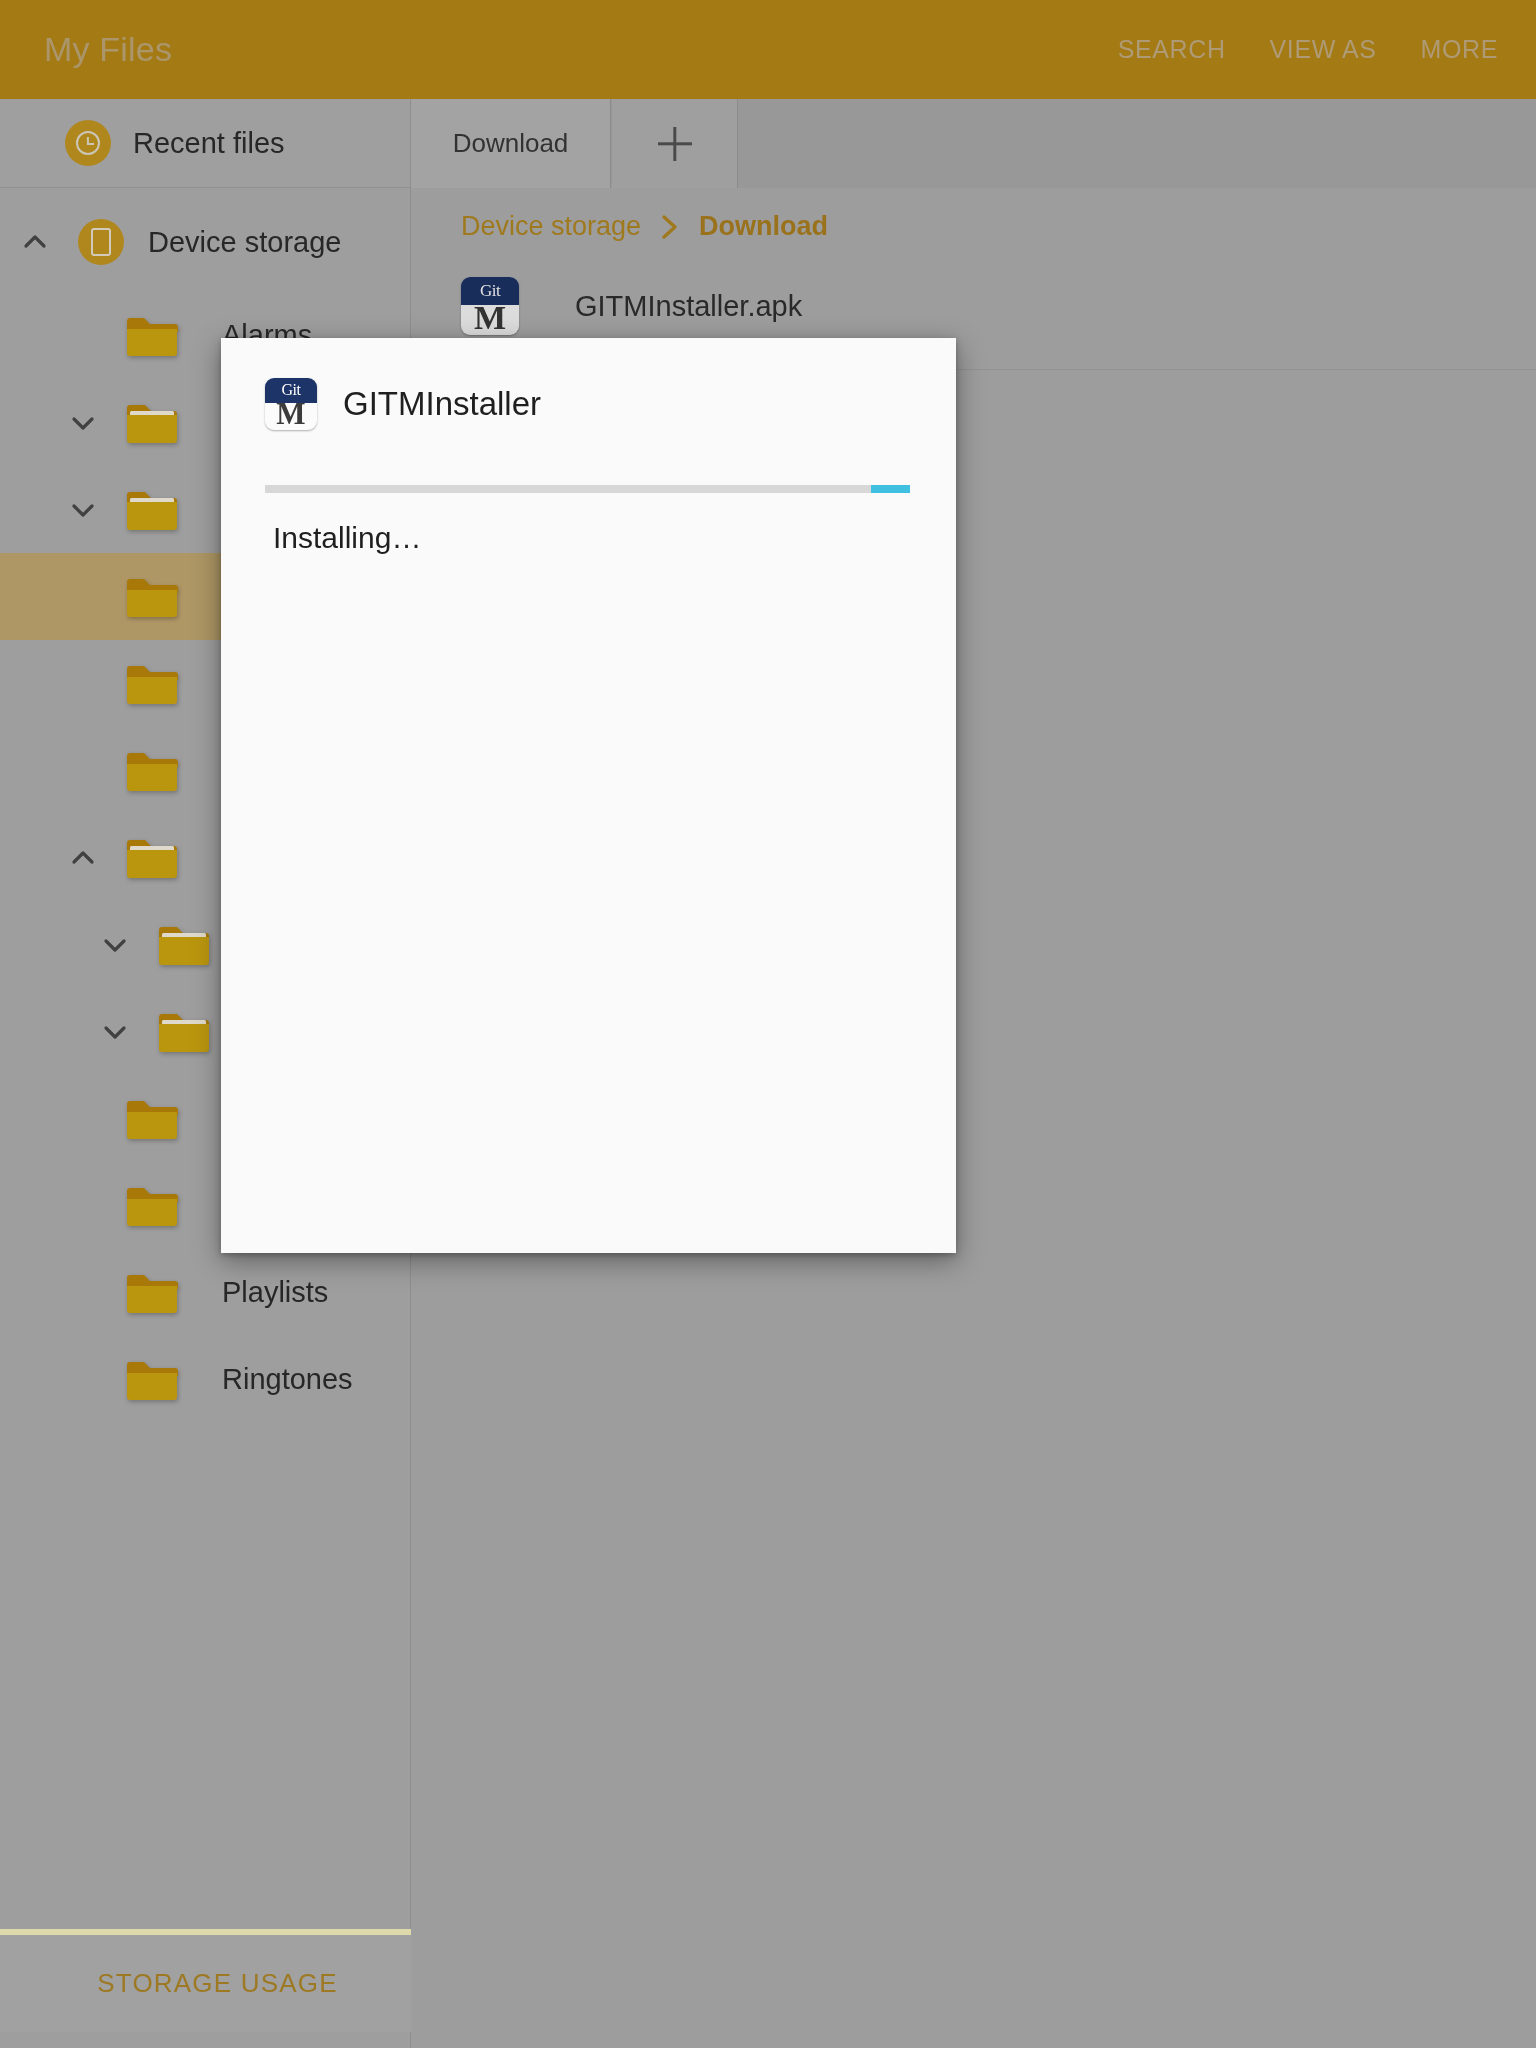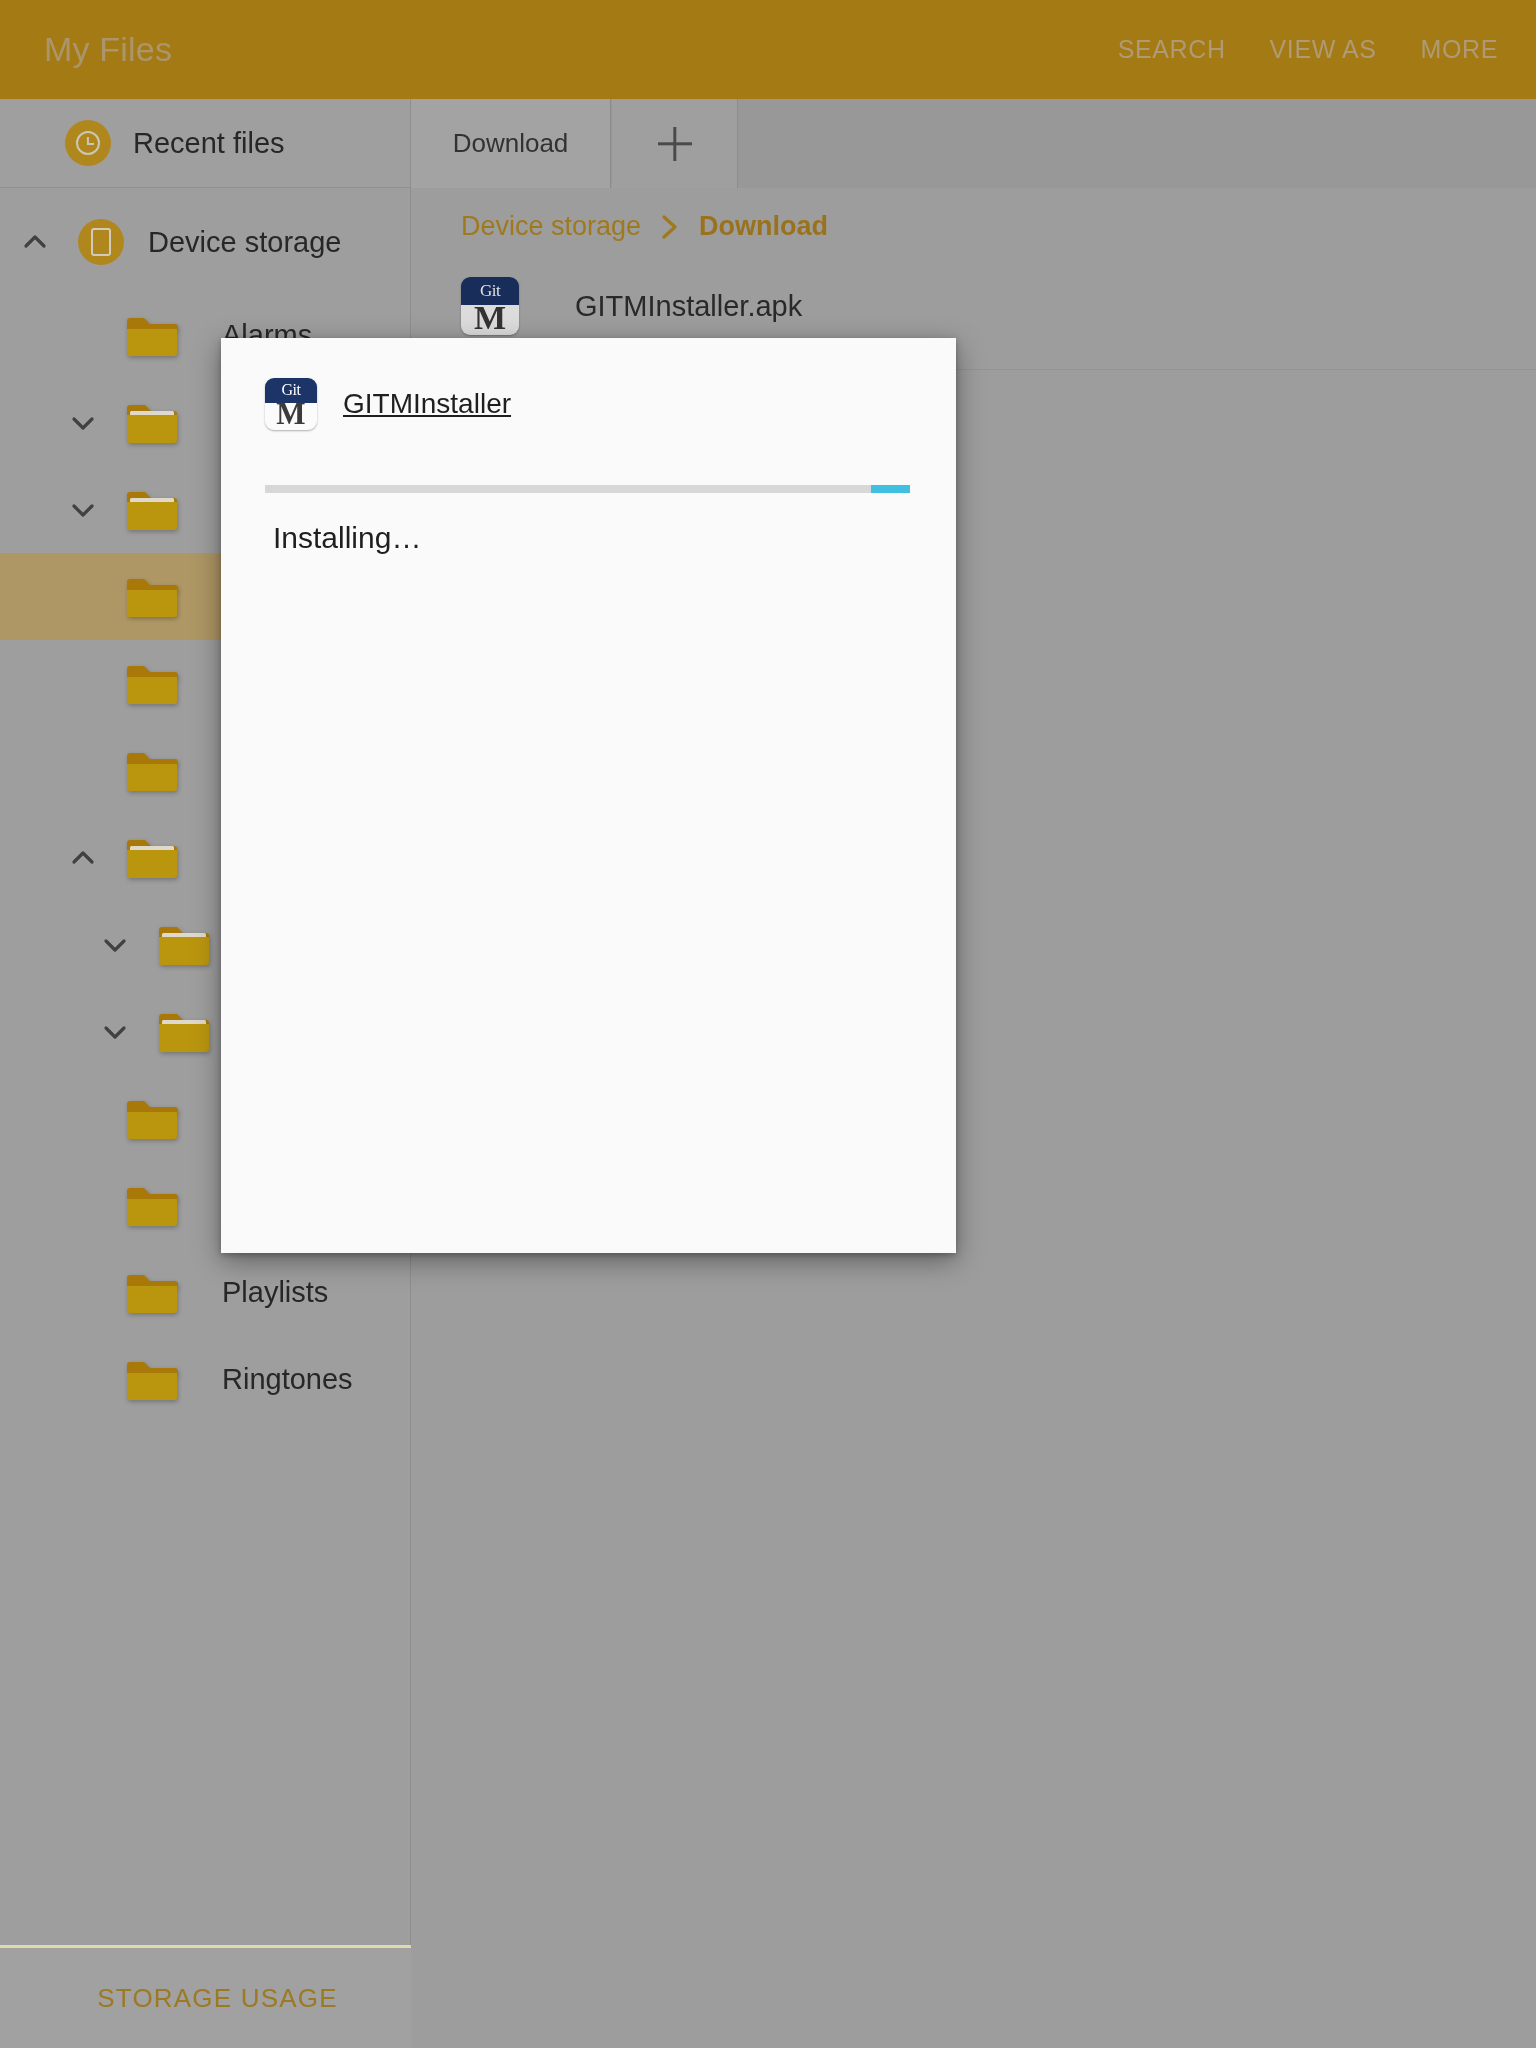--- a/index.html
+++ b/index.html
@@ -71,23 +71,23 @@
 
   
   .d0 { padding-left: 16px; }
   .d1 { padding-left: 64px; }
   .d2 { padding-left: 96px; }
 
   .gap-a { width: 24px; flex:0 0 auto; }
   .gap-b { width: 44px; flex:0 0 auto; }
 
   .storage-usage {
-    position: absolute; left: 0; bottom: 0; width: 411px; height: 103px;
+    position: absolute; left: 0; bottom: 16px; width: 411px; height: 103px;
     background: #b8b8b8;
-    border-top: 3px solid #fef9c3;
+    border-top: 6px solid #fef9c3;
     display: flex; align-items: center; justify-content: center; padding-left: 24px;
   }
   .storage-usage span { font-size: 26px; letter-spacing: 1.2px; color: #b28a27; }
 
   
   .content {
     position: absolute; left: 411px; top: 0; width: 1125px; height: 1949px;
     background: #b3b3b3;
   }
   .tabbar { position: relative; height: 89px; background: #adadad; }
@@ -135,21 +135,21 @@
   
   .scrim { position:absolute; inset:0; background: rgba(0,0,0,0.12); }
 
   
   .dialog {
     position: absolute; left: 221px; top: 338px; width: 735px; height: 915px;
     background: #fafafa;
     box-shadow: 0 8px 26px rgba(0,0,0,.38), 0 2px 6px rgba(0,0,0,.25);
   }
   .dialog-head { display:flex; align-items:center; gap: 26px; padding: 40px 0 0 44px; }
-  .dialog-title { font-size: 28px; color: #1f1f1f; text-decoration: underline; }
+  .dialog-title { font-size: 33px; color: #1f1f1f; }
   .progress-track {
     position:absolute; left: 44px; top: 147px; width: 645px; height: 8px; background: #d7d7d7;
   }
   .progress-fill {
     position:absolute; right: 0; top: 0; height: 8px; background: #3fc0e0;
   }
   .dialog-status { position:absolute; left: 52px; top: 183px; font-size: 30px; color: #1f1f1f; }
 </style>
 </head>
 <body>

